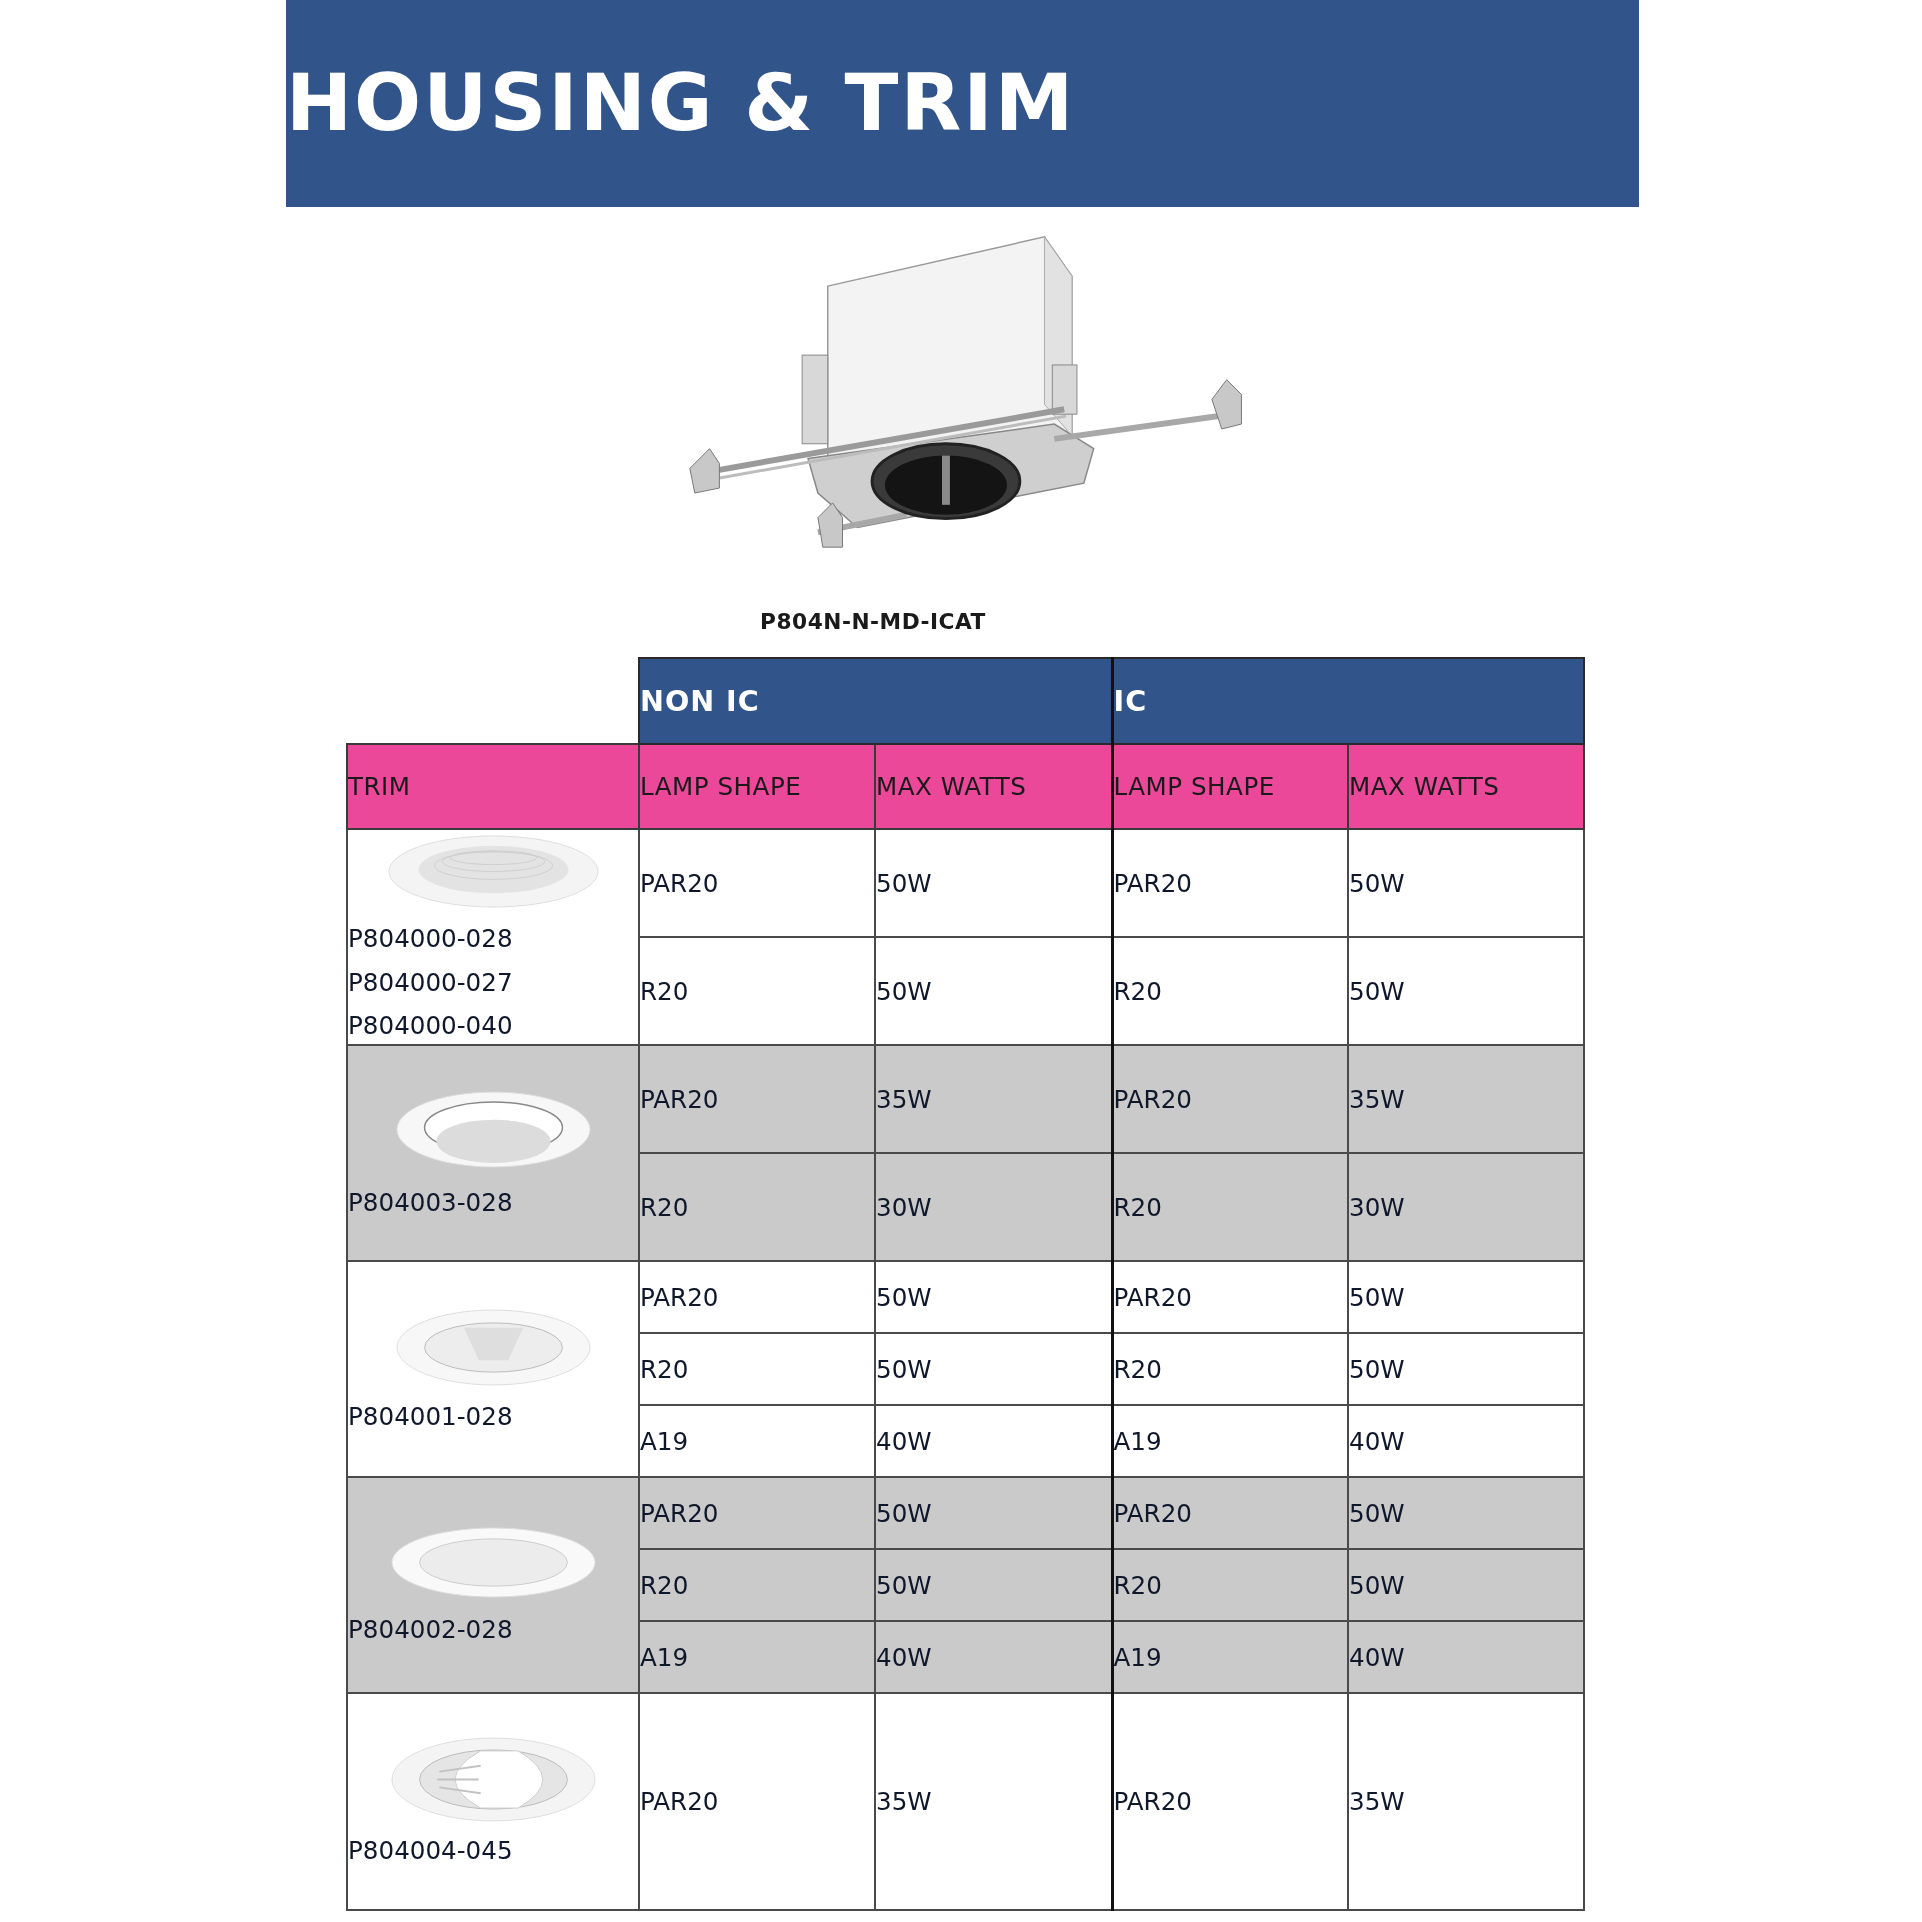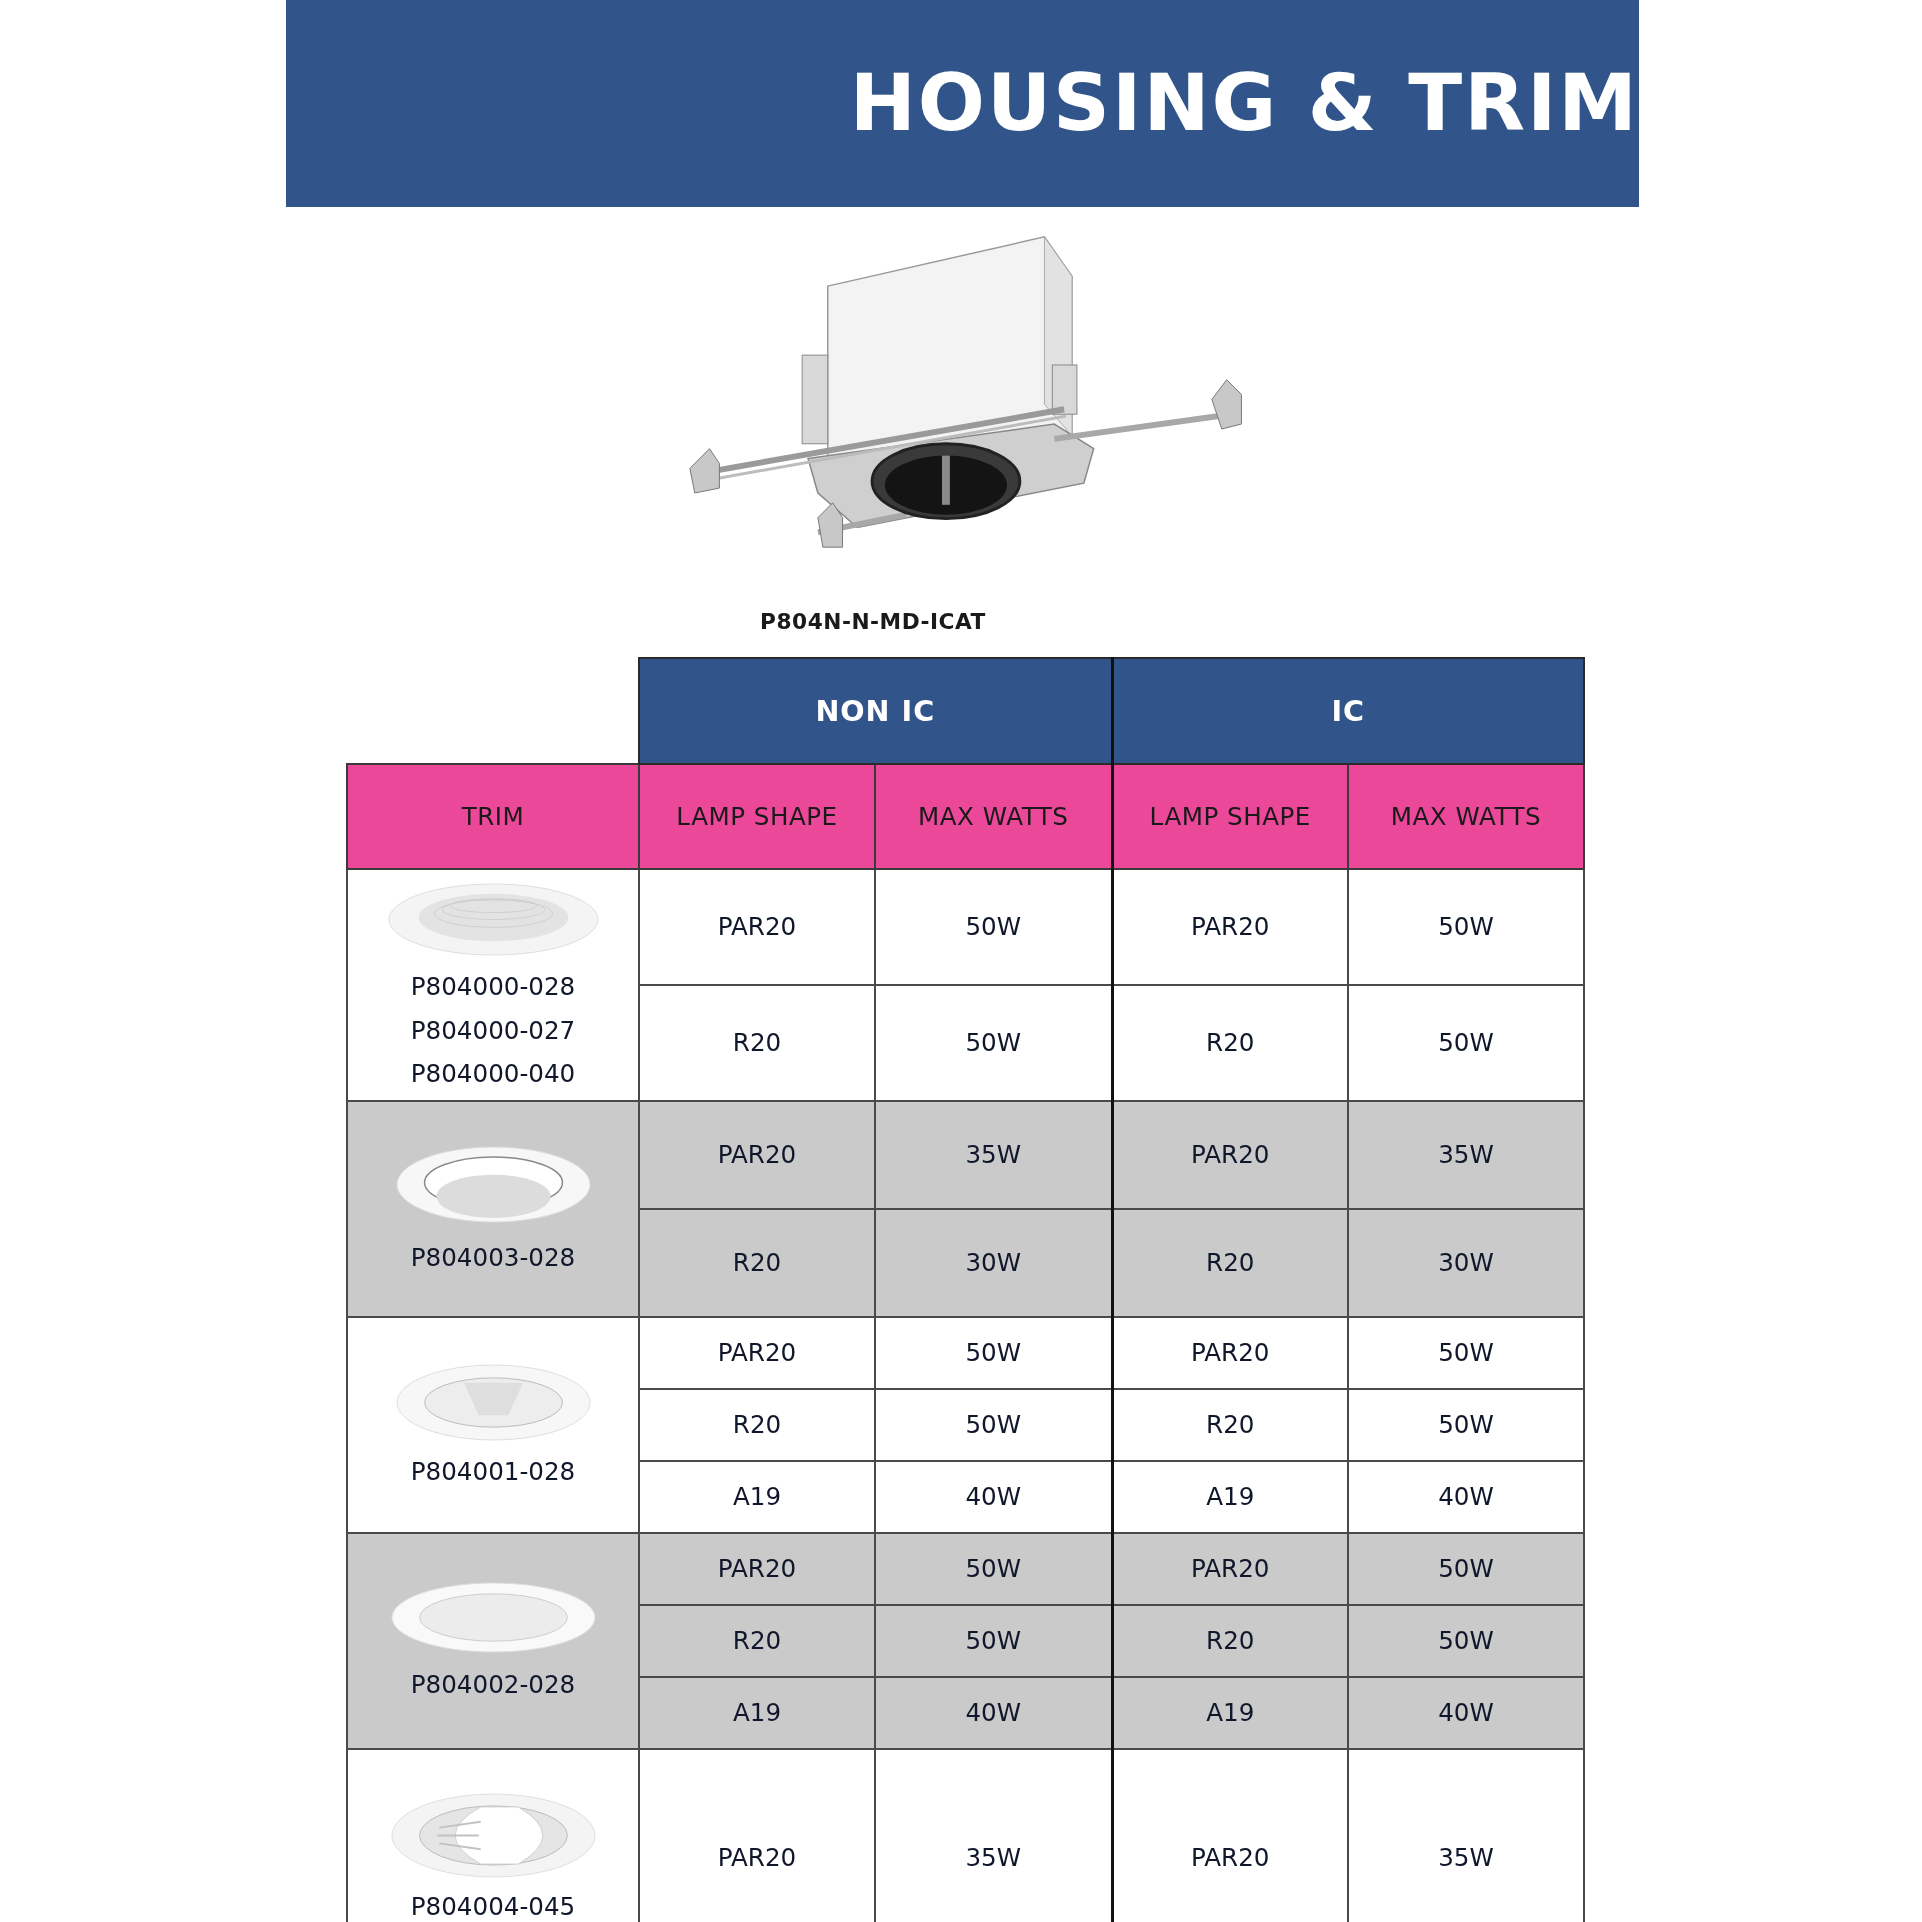--- a/index.html
+++ b/index.html
@@ -1,31 +1,31 @@
 <!DOCTYPE html>
 <html><head>
 <meta charset="utf-8">
 <style>
   html, body { margin:0; padding:0; background:#ffffff; }
   body { width:1923px; height:1923px; position:relative; overflow:hidden;
          font-family:"Liberation Sans", sans-serif; color:#1a1a1a; }
 
   .banner { position:absolute; left:286px; top:0; width:1353px; height:207px;
             background:#31558a; display:flex; flex-direction:column;
-            align-items:flex-end; justify-content:center; }
+            align-items:flex-start; justify-content:center; }
   .banner .line { color:#ffffff; font-family:"DejaVu Sans", sans-serif; font-weight:bold;
                   font-size:79px; line-height:93px; letter-spacing:2px; }
 
   .product { position:absolute; left:680px; top:227px; width:591px; height:335px; }
   .housing-label { position:absolute; left:0; width:1746px; top:609px; text-align:center;
                    font-family:"DejaVu Sans", sans-serif; font-weight:bold; font-size:21.7px; letter-spacing:0.5px; }
 
   table.compat { position:absolute; left:346px; top:657px; border-collapse:collapse;
                  table-layout:fixed; width:1238px; }
-  table.compat td, table.compat th { padding:10px; text-align:center; vertical-align:middle;
+  table.compat td, table.compat th { padding:0; text-align:left; vertical-align:middle;
                  font-family:"DejaVu Sans", sans-serif; }
   .group-head { background:#31558a; color:#fff; font-weight:bold; font-size:28.6px;
                 height:84px; border:2px solid #2a2a2a; letter-spacing:1px; }
   .group-head.ic { border-left:3.9px solid #111; }
   .blank { background:#fff; border:none; }
   .colhead { background:#ec4899; font-size:24.6px; font-weight:normal; height:83px;
              border:2px solid #3a3a3a; letter-spacing:0.5px; }
   .cell { font-size:24.6px; border:2px solid #4a4a4a; color:#0f172a; }
   .sep-left { border-left:3.9px solid #111 !important; }
   tr.g-white td { background:#ffffff; }

